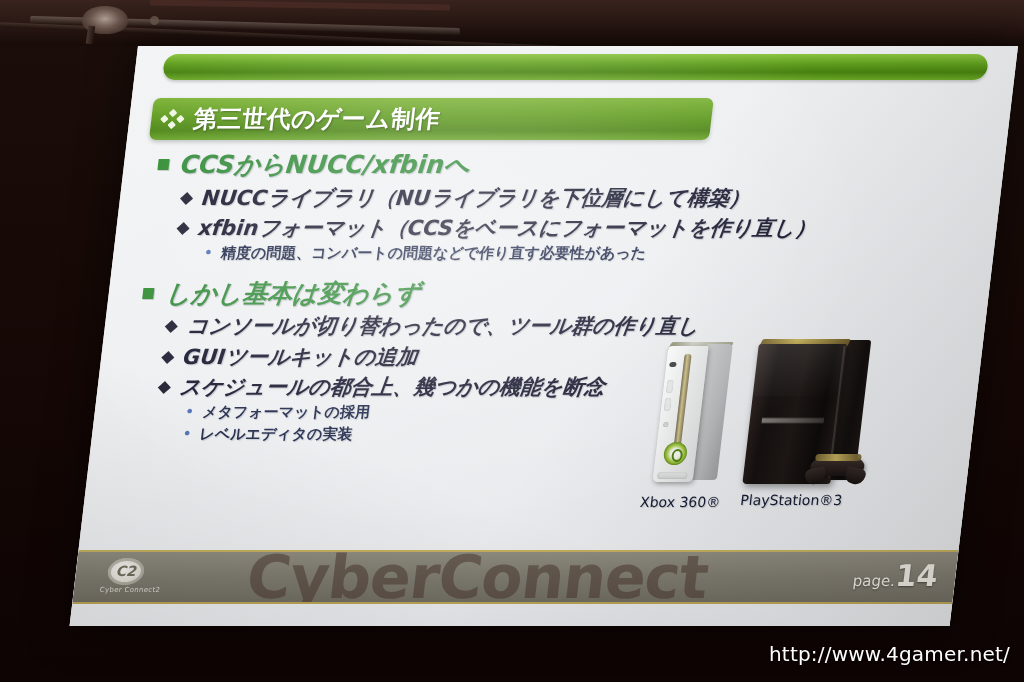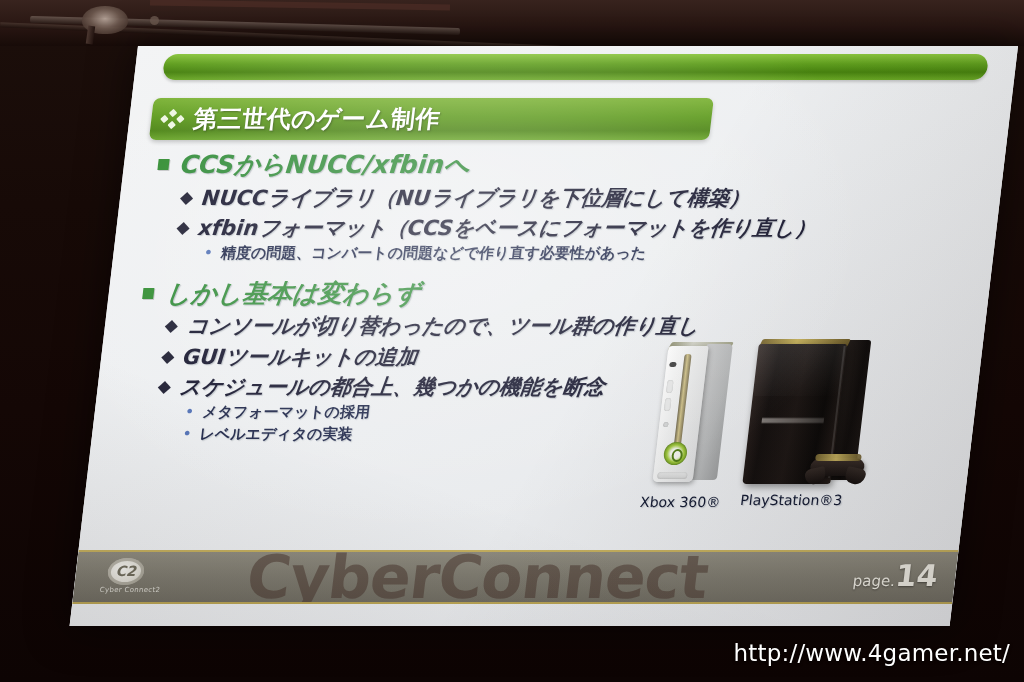--- a/index.html
+++ b/index.html
@@ -170,21 +170,21 @@
   #logo .mark:after{content:"C2";position:absolute;left:9px;top:5px;font-size:14px;
     font-weight:bold;color:#6f6c5d;font-style:italic;}
   #logo .sub{position:absolute;left:0px;top:28px;font-size:7px;color:#e7e6df;
     letter-spacing:.3px;opacity:.85;white-space:nowrap;}
   #pagenum{position:absolute;right:18px;top:6px;color:#e9e7df;white-space:nowrap;
     text-shadow:0 1px 2px rgba(0,0,0,.4);}
   #pagenum .lbl{font-size:15px;}
   #pagenum .num{font-size:30px;font-weight:bold;}
 
   
-  #watermark{position:absolute;right:14px;bottom:16px;color:#fff;font-size:23px;
+  #watermark{position:absolute;right:14px;bottom:16px;color:#fff;font-size:20px;
     letter-spacing:.2px;text-shadow:0 1px 3px rgba(0,0,0,.9);}
 </style>
 </head>
 <body>
 
 <div id="room">
   <div id="ceiling"></div>
   <div id="ceiling-strip"></div>
   <div id="ceiling-rail"></div>
   <div id="ceiling-rail2"></div>

